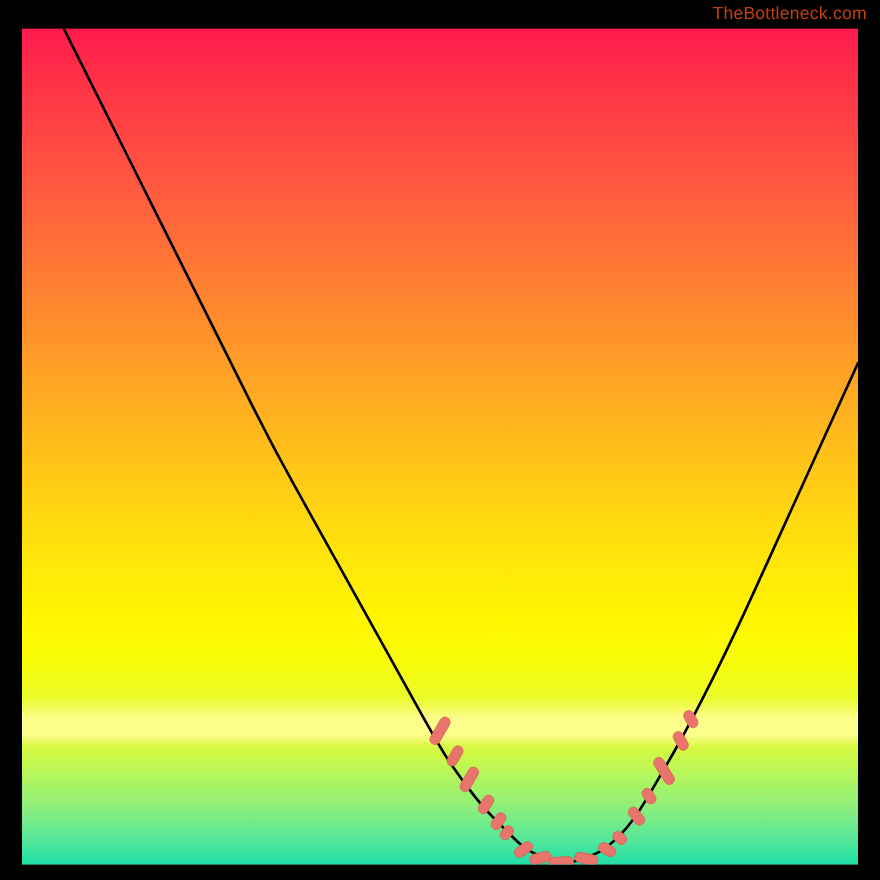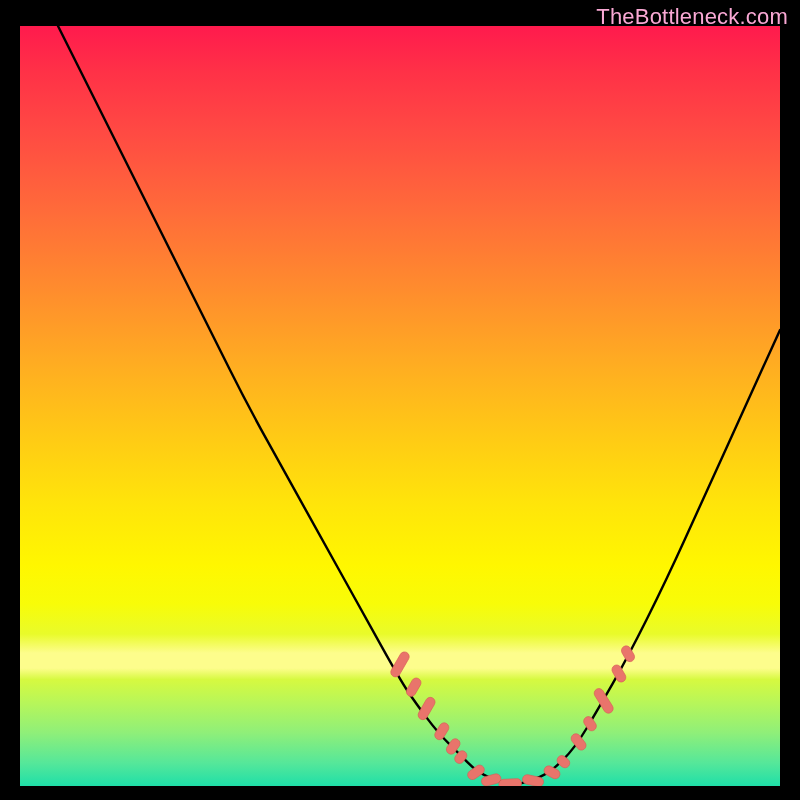--- a/index.html
+++ b/index.html
@@ -51,22 +51,22 @@
     position: absolute;
     left: 0;
     top: 0;
     width: 760px;
     height: 760px;
   }
   .watermark {
     position: absolute;
     top: 4px;
     right: 12px;
-    color: #f9a8d4;
-    font-size: 22px;
+    color: #c2410c;
+    font-size: 16px;
     font-weight: 500;
     letter-spacing: 0.2px;
     user-select: none;
     margin-left: 32px;
   }
 </style>
 </head>
 <body>
 
 <div class="watermark">TheBottleneck.com</div>

